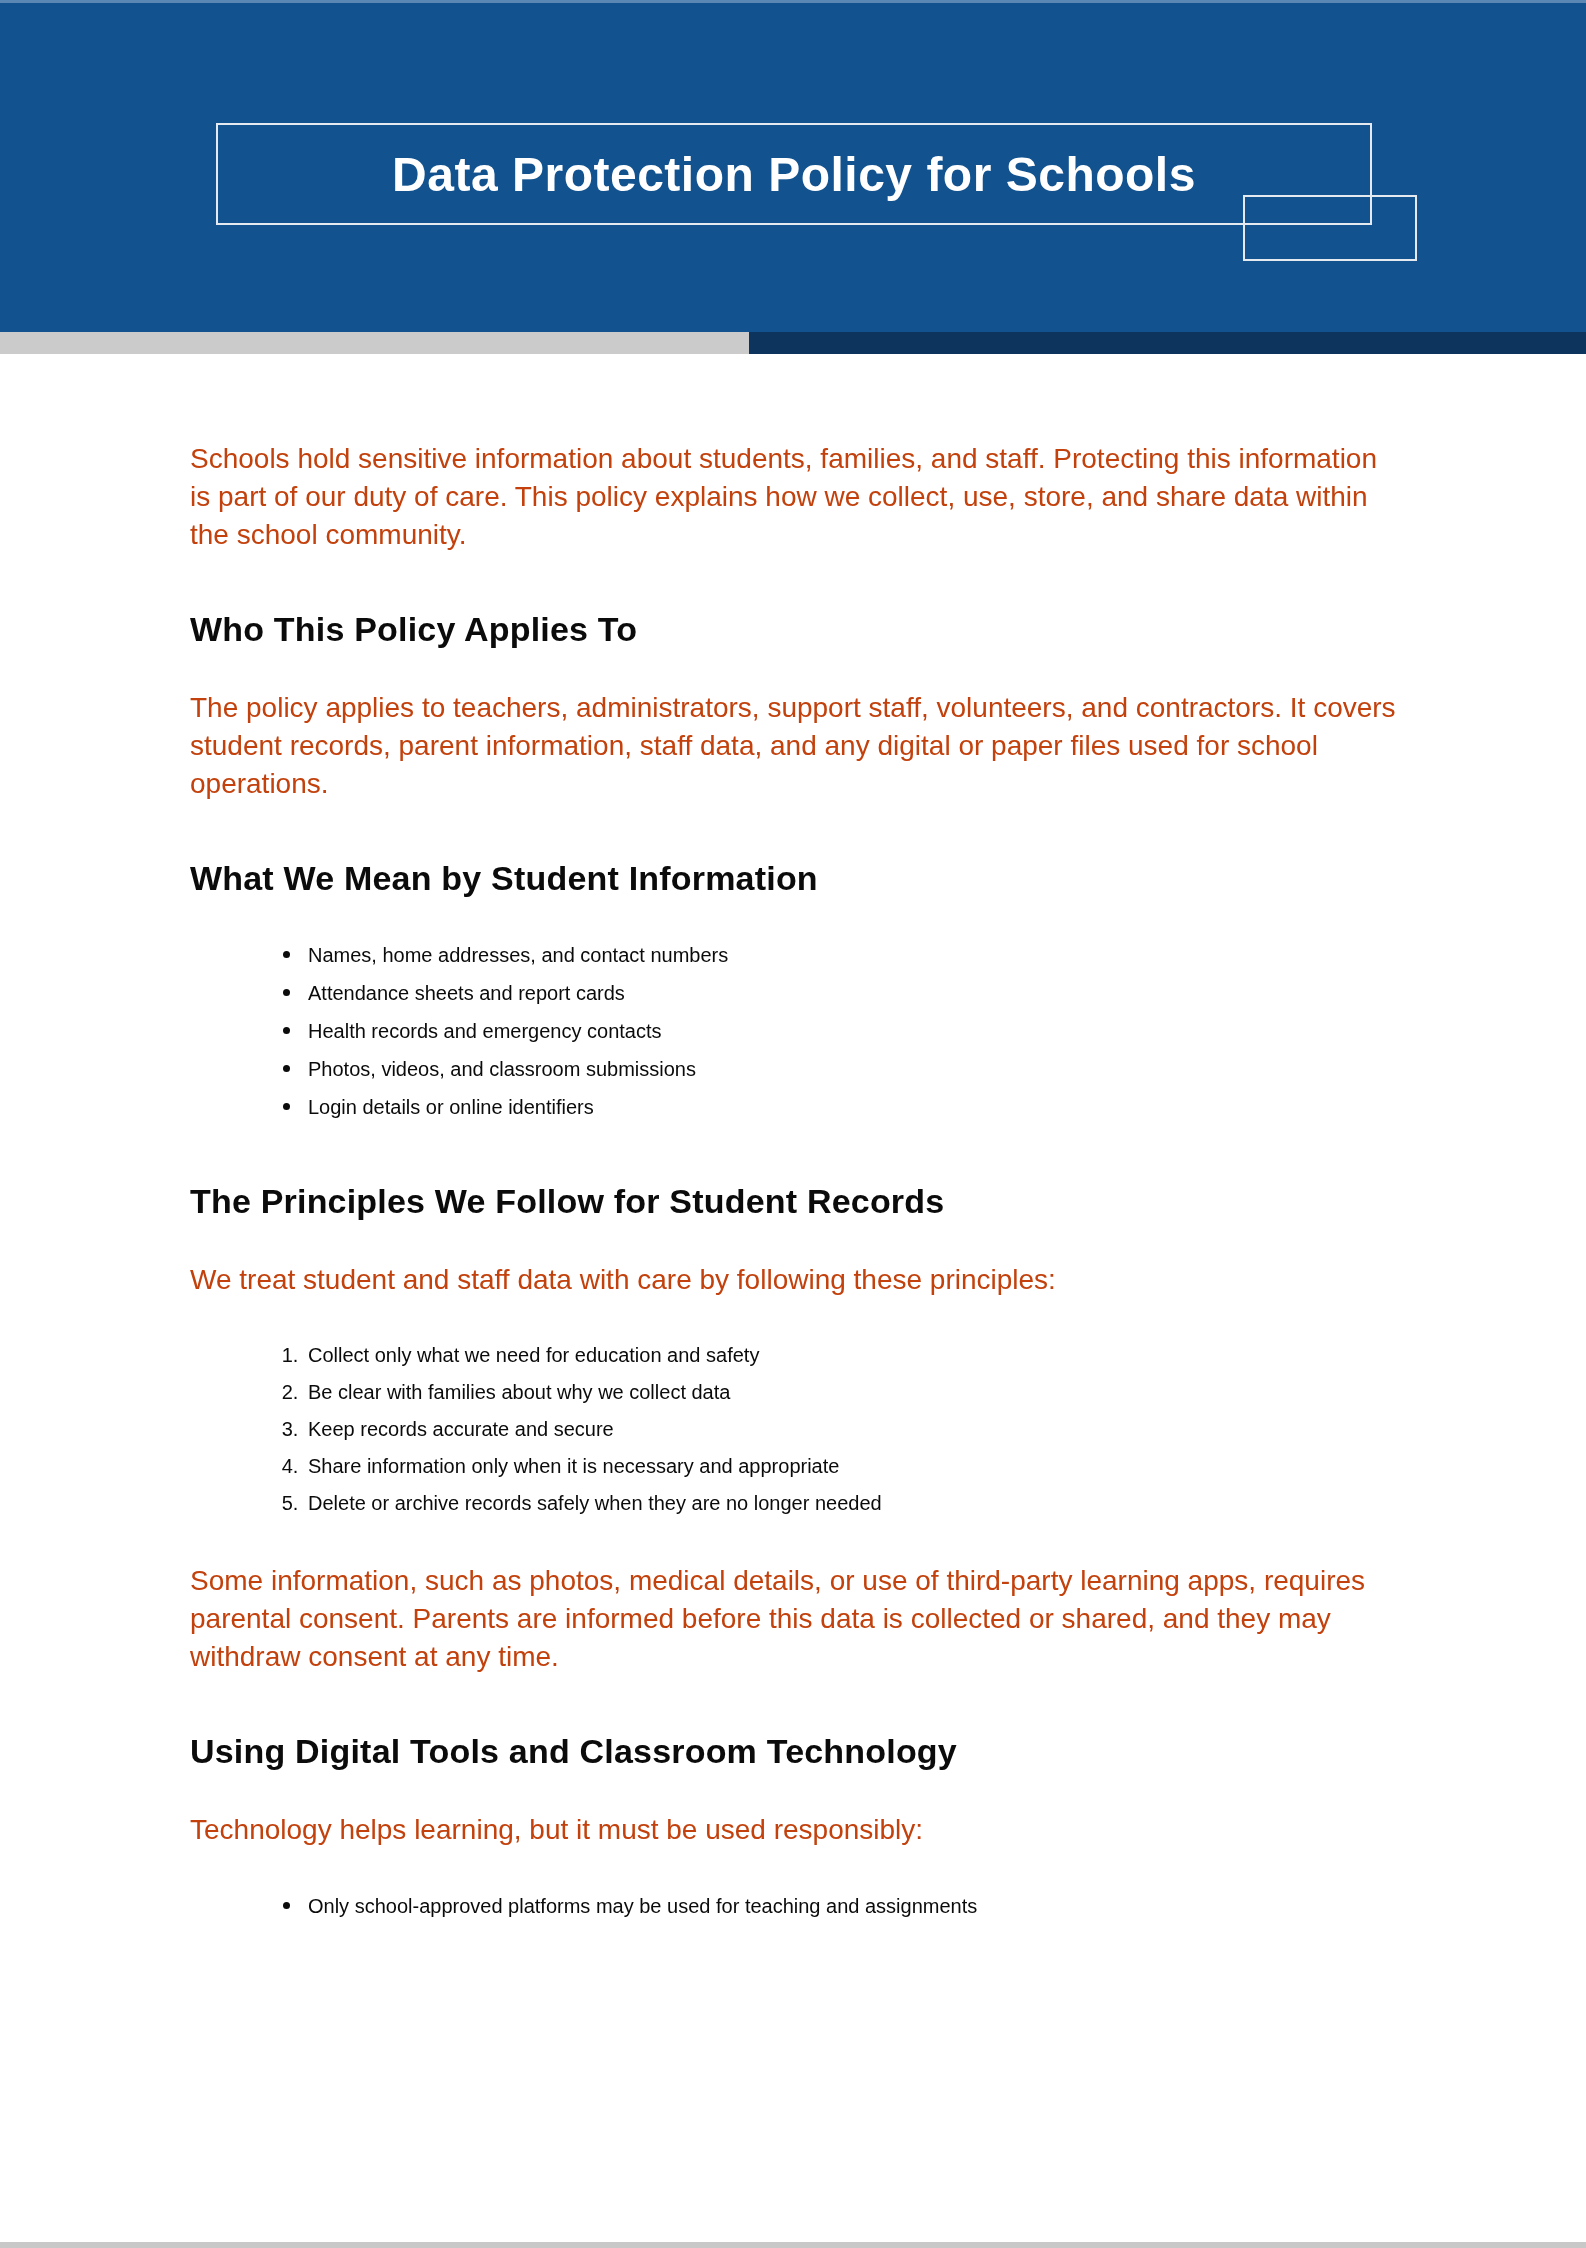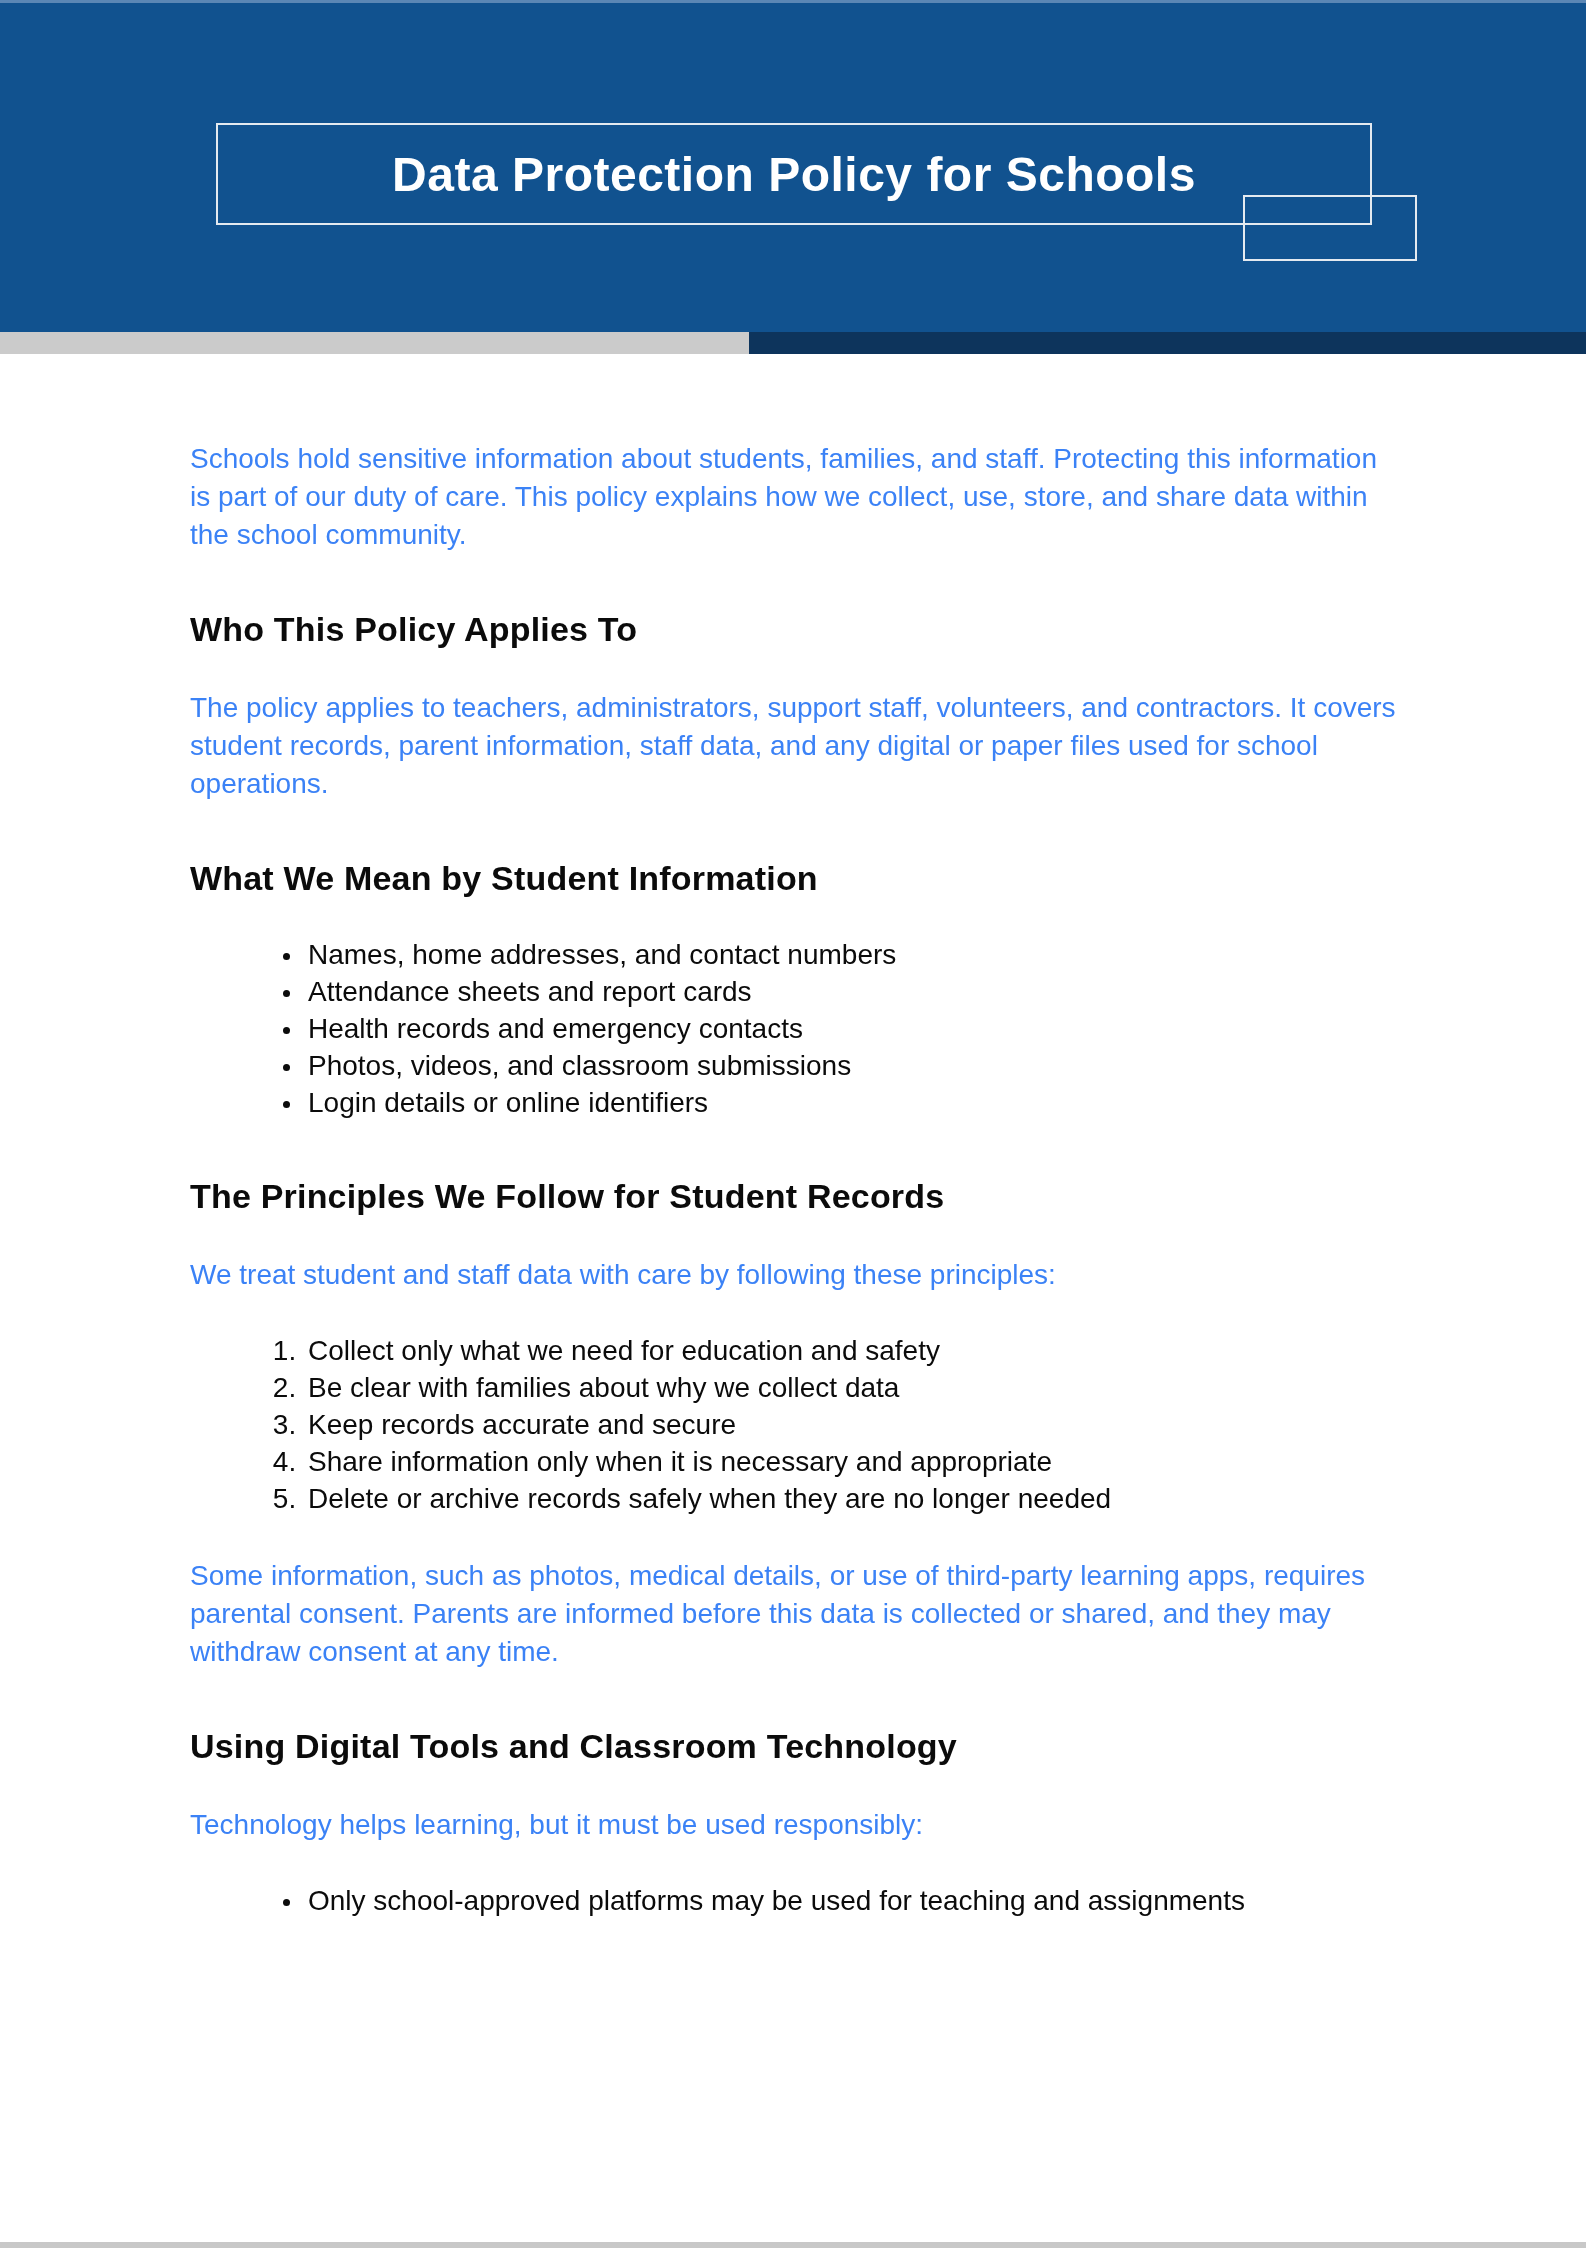--- a/index.html
+++ b/index.html
@@ -49,24 +49,24 @@
   }
   .content h2{
     font-size:34px;font-weight:bold;
     margin:56px 0 0 0;
     letter-spacing:0.2px;
     color:#0b0b0b;
   }
   .content p{
     font-size:28px;line-height:38px;
     margin:40px 0 0 0;
-    color:#3b82f6;
+    color:#c2410c;
   }
   .content ul,.content ol{
-    font-size:28px;line-height:37px;
+    font-size:20px;line-height:37px;
     margin:38px 0 0 0;
     padding-left:114px;
   }
   .content li{padding-left:4px;}
   .content ul li::marker{font-size:23px;}
   .content ol li::marker{font-weight:normal;}
   
   .bottom-line{
     position:absolute;left:0;bottom:0;
     width:1586px;height:6px;

